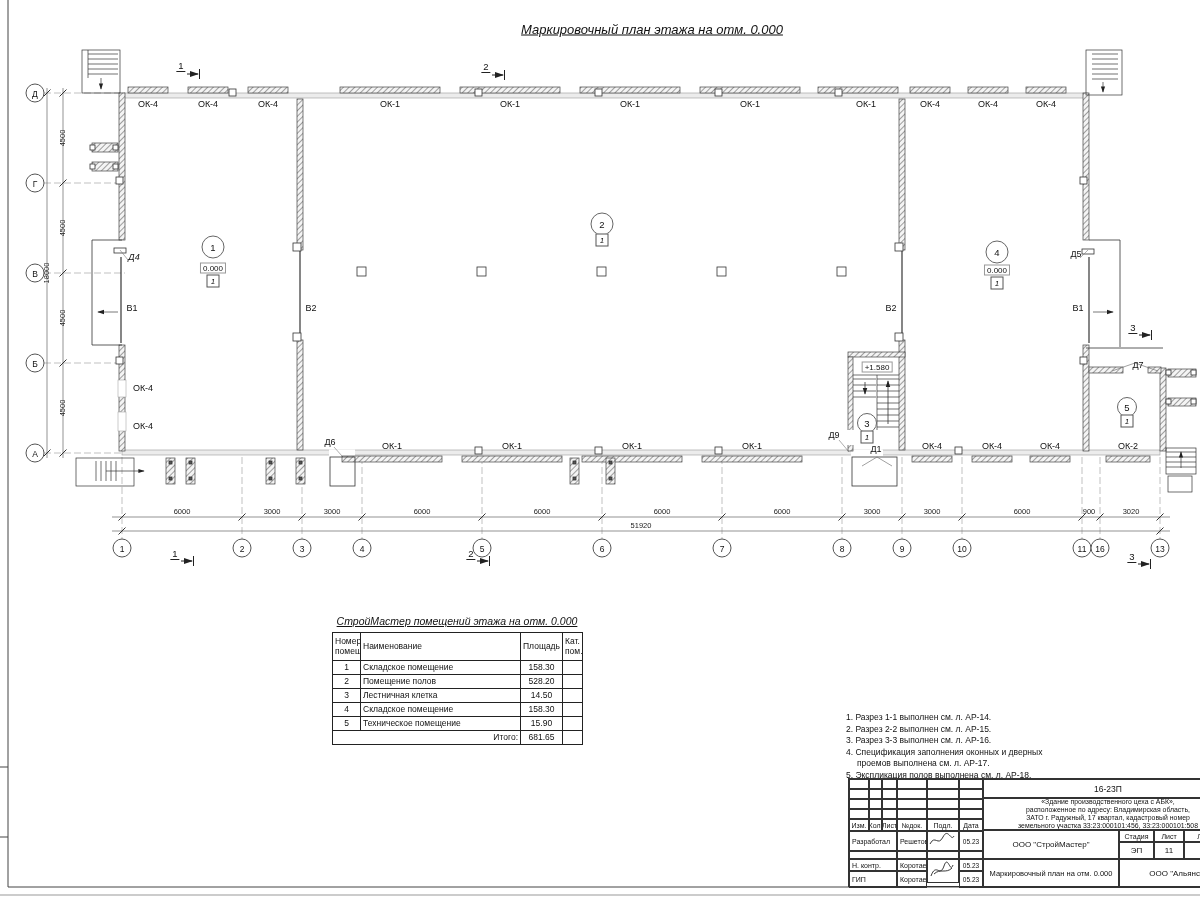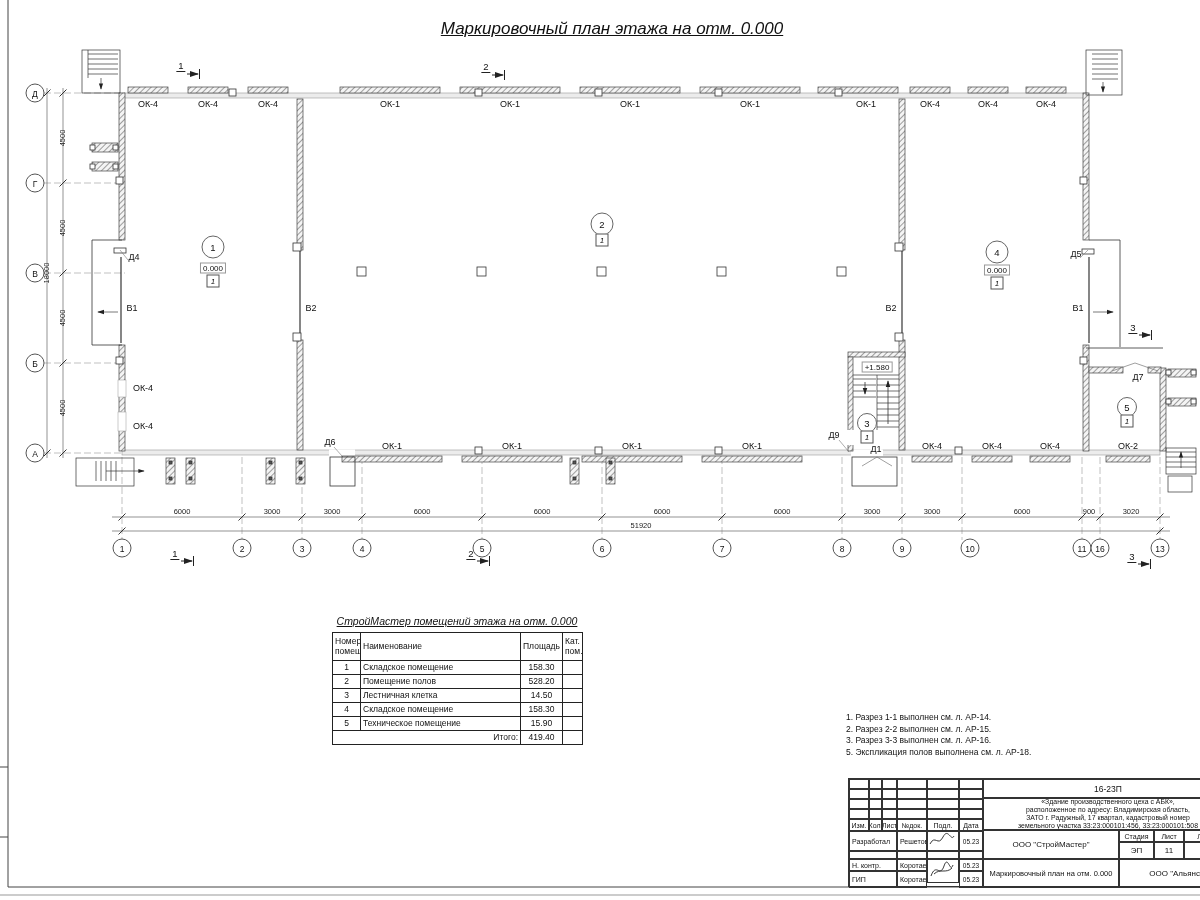--- a/index.html
+++ b/index.html
@@ -12,22 +12,22 @@
   .bub{position:absolute;width:17px;height:17px;border:1px solid #555;border-radius:50%;background:#fff;
        font-size:8.5px;display:flex;align-items:center;justify-content:center;transform:translate(-50%,-50%);}
   .rc{position:absolute;width:21px;height:21px;border:1px solid #666;border-radius:50%;background:#fff;
       font-size:9.5px;display:flex;align-items:center;justify-content:center;transform:translate(-50%,-50%);}
   .eb{position:absolute;transform:translate(-50%,-50%);border:0.5px solid #999;background:#fff;
       font-size:8px;padding:0px 2px;white-space:nowrap;}
   .fb{position:absolute;width:11px;height:11px;border:1px solid #555;background:#fff;font-style:italic;
       font-size:8px;display:flex;align-items:center;justify-content:center;transform:translate(-50%,-50%);}
   .sec{position:absolute;transform:translate(-50%,-50%);font-size:9.5px;border-bottom:1px solid #222;
        padding:0 2px;background:transparent;}
-  .page-title{position:absolute;transform:translate(-50%,-50%);font-size:17px;font-style:italic;
-       text-decoration:underline;white-space:nowrap;}
+  .page-title{position:absolute;transform:translate(-50%,-50%);font-size:13px;font-style:italic;
+       text-decoration:underline;white-space:nowrap;margin-left:40px;}
   
   .tbl-wrap{position:absolute;left:332px;top:615px;width:250px;}
   .tbl-title{text-align:center;font-size:10.5px;font-style:italic;text-decoration:underline;margin-bottom:5px;white-space:nowrap;}
   table.spec{border-collapse:collapse;width:250px;table-layout:fixed;}
   table.spec th,table.spec td{border:1px solid #222;font-weight:normal;font-size:8.5px;padding:0 2px;
        overflow:hidden;white-space:pre-line;line-height:9.5px;}
   table.spec th{text-align:left;height:27px;}
   table.spec td{height:13px;}
   td.c{text-align:center;}td.r{text-align:right;padding-right:4px;}
   
@@ -335,24 +335,24 @@
 <span class="lbl" style="left:632px;top:446px;">ОК-1</span>
 <span class="lbl" style="left:752px;top:446px;">ОК-1</span>
 <span class="lbl" style="left:932px;top:446px;">ОК-4</span>
 <span class="lbl" style="left:992px;top:446px;">ОК-4</span>
 <span class="lbl" style="left:1050px;top:446px;">ОК-4</span>
 <span class="lbl" style="left:1128px;top:446px;">ОК-2</span>
 
 <span class="lbl" style="left:143px;top:388px;">ОК-4</span>
 <span class="lbl" style="left:143px;top:426px;">ОК-4</span>
 
-<span class="lbl" style="left:134px;top:257px;">Д4</span>
+<span class="lbl" style="left:134px;top:257px;font-style:italic;">Д4</span>
 <span class="lbl" style="left:1076px;top:254px;">Д5</span>
 <span class="lbl" style="left:330px;top:442px;">Д6</span>
-<span class="lbl" style="left:1138px;top:377px;">Д7</span>
+<span class="lbl" style="left:1138px;top:365px;">Д7</span>
 <span class="lbl" style="left:834px;top:435px;">Д9</span>
 <span class="lbl" style="left:876px;top:449px;background:#fff;">Д1</span>
 <span class="lbl" style="left:132px;top:308px;">В1</span>
 <span class="lbl" style="left:311px;top:308px;">В2</span>
 <span class="lbl" style="left:891px;top:308px;">В2</span>
 <span class="lbl" style="left:1078px;top:308px;">В1</span>
 
 <div class="rc" style="left:213px;top:247px;">1</div>
 <div class="eb" style="left:213px;top:268px;">0.000</div>
 <div class="fb" style="left:213px;top:281px;">1</div>
@@ -396,21 +396,21 @@
 
 <div class="bub" style="left:122px;top:548px;">1</div>
 <div class="bub" style="left:242px;top:548px;">2</div>
 <div class="bub" style="left:302px;top:548px;">3</div>
 <div class="bub" style="left:362px;top:548px;">4</div>
 <div class="bub" style="left:482px;top:548px;">5</div>
 <div class="bub" style="left:602px;top:548px;">6</div>
 <div class="bub" style="left:722px;top:548px;">7</div>
 <div class="bub" style="left:842px;top:548px;">8</div>
 <div class="bub" style="left:902px;top:548px;">9</div>
-<div class="bub" style="left:962px;top:548px;margin-left:8px;">10</div>
+<div class="bub" style="left:962px;top:548px;">10</div>
 <div class="bub" style="left:1082px;top:548px;">11</div>
 <div class="bub" style="left:1100px;top:548px;">16</div>
 <div class="bub" style="left:1160px;top:548px;">13</div>
 
 <div class="bub" style="left:35px;top:93px;">Д</div>
 <div class="bub" style="left:35px;top:183px;">Г</div>
 <div class="bub" style="left:35px;top:273px;">В</div>
 <div class="bub" style="left:35px;top:363px;">Б</div>
 <div class="bub" style="left:35px;top:453px;">А</div>
 
@@ -457,31 +457,33 @@
       <td></td>
     </tr>
     <tr>
       <td class="c">5</td>
       <td>Техническое помещение</td>
       <td class="c">15.90</td>
       <td></td>
     </tr>
     <tr>
       <td class="r" colspan="2">Итого:</td>
-      <td class="c">419.40</td>
+      <td class="c">681.65</td>
       <td></td>
     </tr>
   </tbody>
       </table>
 </div>
 
 <div class="notes">
   <div class="note">1. Разрез 1-1 выполнен см. л. АР-14.</div>
   <div class="note">2. Разрез 2-2 выполнен см. л. АР-15.</div>
   <div class="note">3. Разрез 3-3 выполнен см. л. АР-16.</div>
+  <div class="note">4. Спецификация заполнения оконных и дверных
+проемов выполнена см. л. АР-17.</div>
   <div class="note">5. Экспликация полов выполнена см. л. АР-18.</div>
 </div>
 
 <div class="tb">
 
   <div class="cell" style="left:0;top:0;width:20px;height:10px;"></div>
       <div class="cell" style="left:20px;top:0;width:13px;height:10px;"></div>
       <div class="cell" style="left:33px;top:0;width:15px;height:10px;"></div>
       <div class="cell" style="left:48px;top:0;width:30px;height:10px;"></div>
       <div class="cell" style="left:78px;top:0;width:32px;height:10px;"></div>

